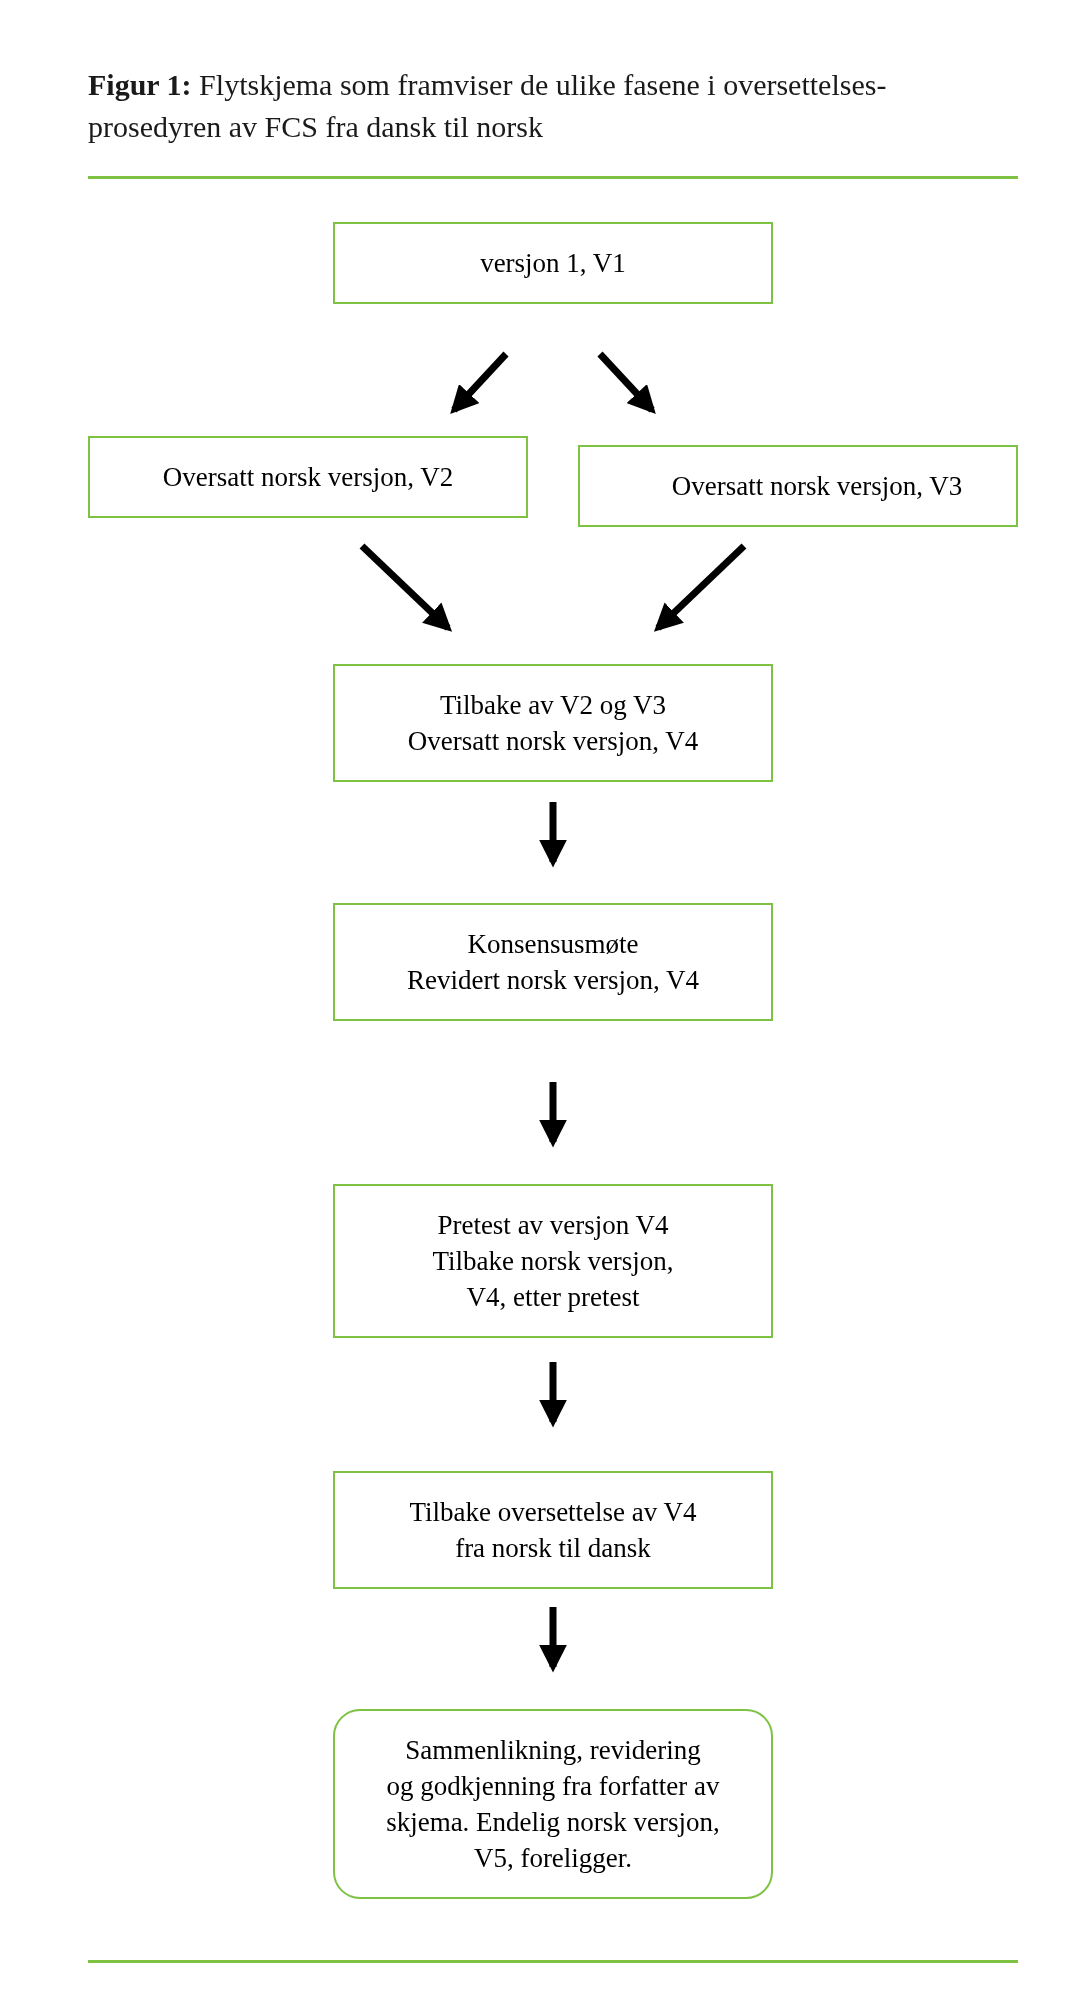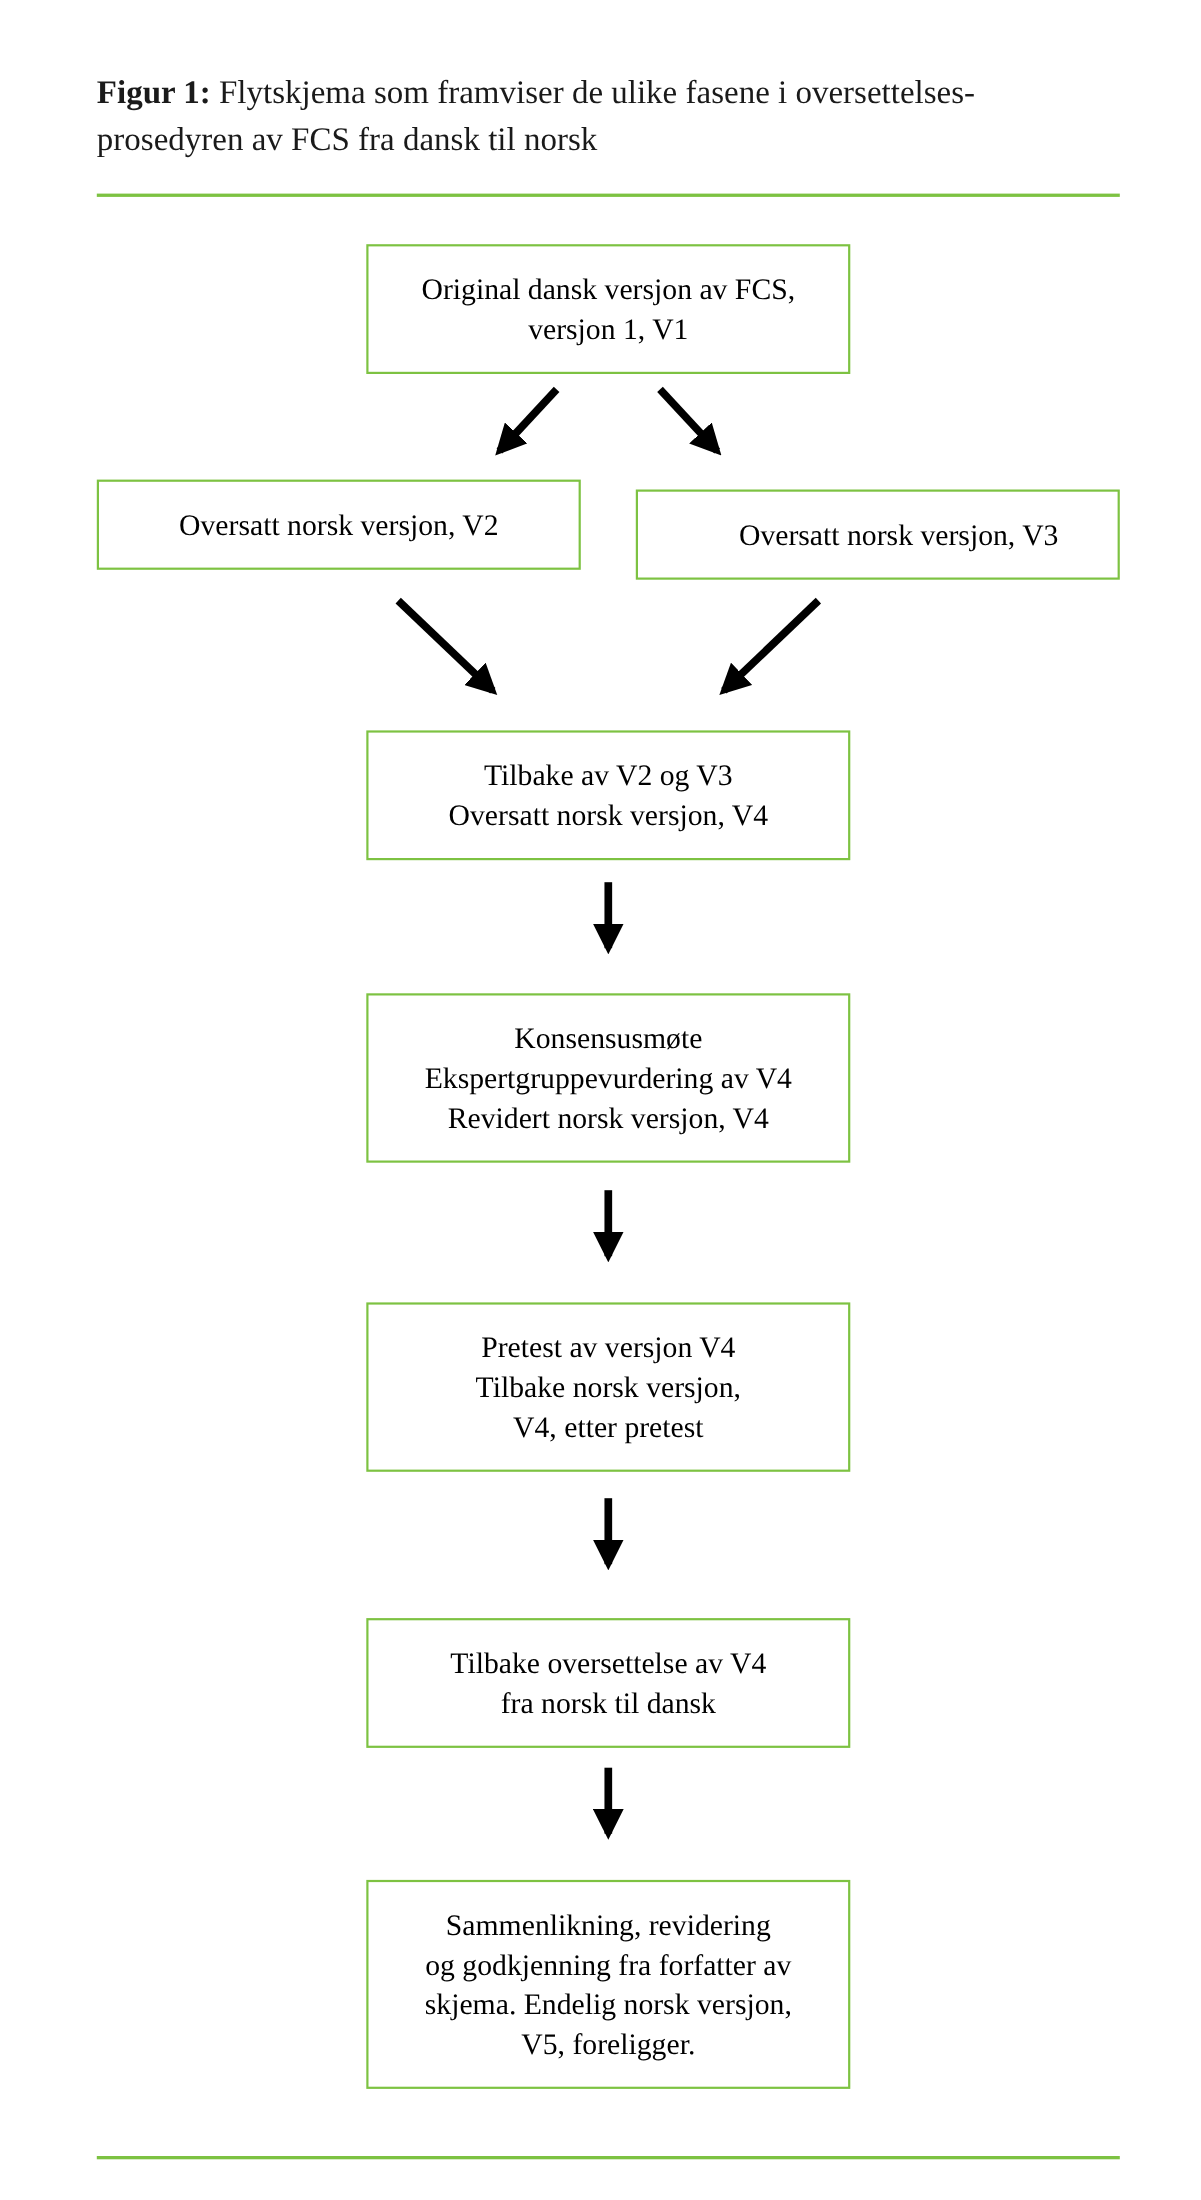--- a/index.html
+++ b/index.html
@@ -43,21 +43,21 @@
     padding: 21px 6px;
     color: #000000;
   }
   .box-v1 { left: 333px; top: 222px; }
   .box-v2 { left: 88px;  top: 436px; }
   .box-v3 { left: 578px; top: 445px; padding-left: 44px; }
   .box-v4s { left: 333px; top: 664px; }
   .box-v4k { left: 333px; top: 903px; }
   .box-v4p { left: 333px; top: 1184px; }
   .box-v4t { left: 333px; top: 1471px; }
-  .box-v5 { left: 333px; top: 1709px; }
+  .box-v5 { left: 333px; top: 1709px; border-radius: 27px; }
   .arrow { position: absolute; overflow: visible; }
   .arr-div-l { left: 432px; top: 348px; }
   .arr-div-r { left: 586px; top: 348px; }
   .arr-con-l { left: 348px; top: 538px; }
   .arr-con-r { left: 633px; top: 538px; }
   .arr-v1 { left: 535px; top: 798px; }
   .arr-v2 { left: 535px; top: 1078px; }
   .arr-v3 { left: 535px; top: 1358px; }
   .arr-v4 { left: 535px; top: 1603px; }
 </style>
@@ -78,21 +78,20 @@
     <div>
       <span class="bold">Figur 1:</span>
       <span>Flytskjema som framviser de ulike fasene i oversettelses-</span>
     </div>
     <div>prosedyren av FCS fra dansk til norsk</div>
   </div>
 
   <div class="rule rule-top"></div>
 
   <div class="box box-v1">
-    <div>Original dansk versjon av FCS,</div>
     <div>versjon 1, V1</div>
   </div>
 
   <svg class="arrow arr-div-l" width="88" height="80">
     <line x1="74" y1="6" x2="22" y2="62" stroke="#000000" stroke-width="7" marker-end="url(#arrowhead)"></line>
   </svg>
   <svg class="arrow arr-div-r" width="88" height="80">
     <line x1="14" y1="6" x2="66" y2="62" stroke="#000000" stroke-width="7" marker-end="url(#arrowhead)"></line>
   </svg>
 
@@ -115,21 +114,20 @@
     <div>Tilbake av V2 og V3</div>
     <div>Oversatt norsk versjon, V4</div>
   </div>
 
   <svg class="arrow arr-v1" width="36" height="82">
     <line x1="18" y1="4" x2="18" y2="64" stroke="#000000" stroke-width="7" marker-end="url(#arrowhead)"></line>
   </svg>
 
   <div class="box box-v4k">
     <div>Konsensusmøte</div>
-    <div>Ekspertgruppevurdering av V4</div>
     <div>Revidert norsk versjon, V4</div>
   </div>
 
   <svg class="arrow arr-v2" width="36" height="82">
     <line x1="18" y1="4" x2="18" y2="64" stroke="#000000" stroke-width="7" marker-end="url(#arrowhead)"></line>
   </svg>
 
   <div class="box box-v4p">
     <div>Pretest av versjon V4</div>
     <div>Tilbake norsk versjon,</div>

